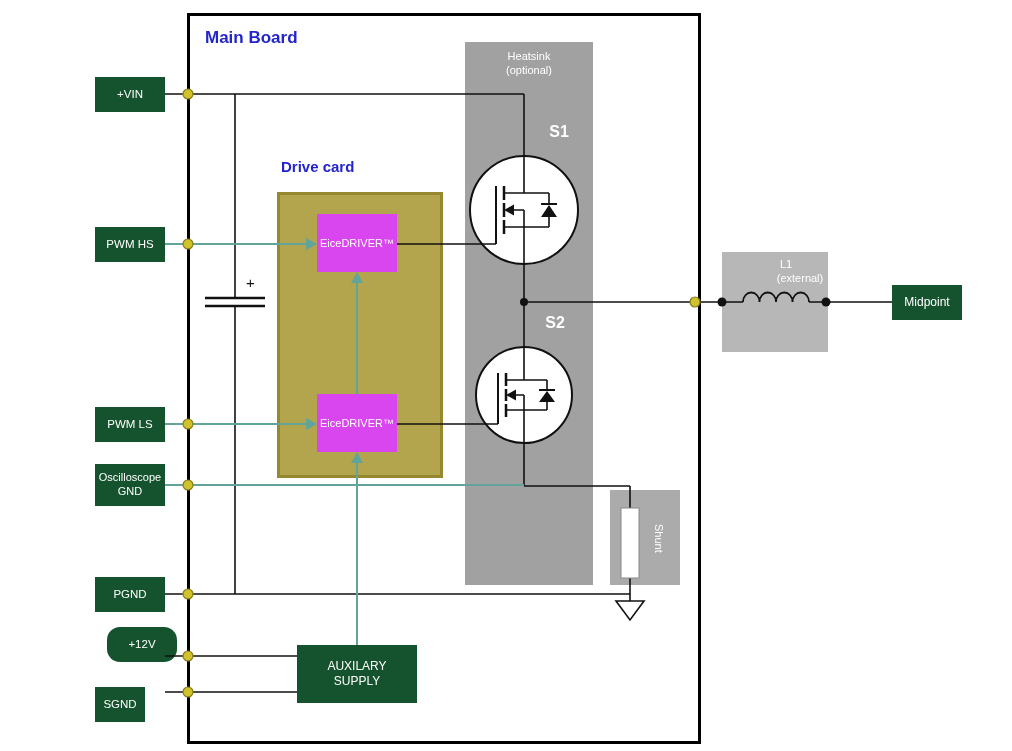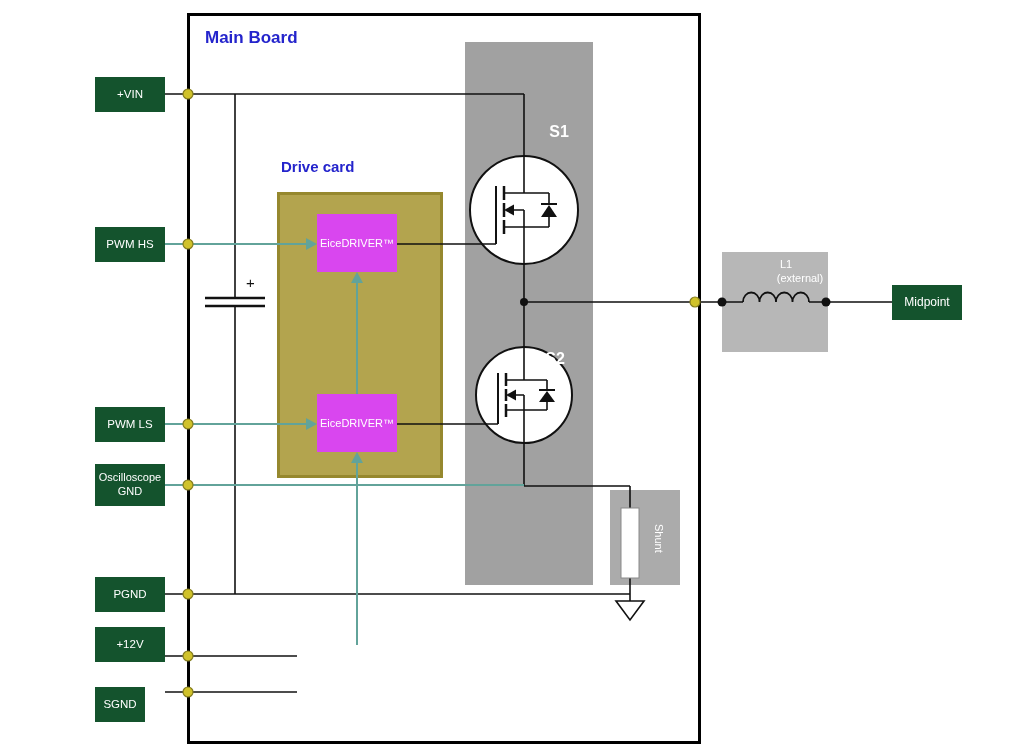--- a/index.html
+++ b/index.html
@@ -29,38 +29,42 @@
 
   <div class="abs" style="left:277px;top:192px;width:160px;height:280px;background:#b3a44e;border:3px solid #96882e;"></div>
 
   <div class="abs tealbox" style="left:317px;top:214px;width:80px;height:58px;">
     <span>EiceDRIVER™</span>
   </div>
   <div class="abs tealbox" style="left:317px;top:394px;width:80px;height:58px;">
     <span>EiceDRIVER™</span>
   </div>
 
+  <div class="abs redbox" style="left:297px;top:645px;width:120px;height:58px;font-size:12px;">
+    <span style="display:block;">AUXILARY</span>
+    <span style="display:block;">SUPPLY</span>
+  </div>
 
   <div class="abs redbox" style="left:95px;top:77px;width:70px;height:35px;">
     <span>+VIN</span>
   </div>
   <div class="abs redbox" style="left:95px;top:227px;width:70px;height:35px;">
     <span>PWM HS</span>
   </div>
   <div class="abs redbox" style="left:95px;top:407px;width:70px;height:35px;">
     <span>PWM LS</span>
   </div>
   <div class="abs redbox" style="left:95px;top:464px;width:70px;height:42px;font-size:11px;">
     <span style="display:block;">Oscilloscope</span>
     <span style="display:block;">GND</span>
   </div>
   <div class="abs redbox" style="left:95px;top:577px;width:70px;height:35px;">
     <span>PGND</span>
   </div>
-  <div class="abs redbox" style="left:95px;top:627px;width:70px;height:35px;">
+  <div class="abs redbox" style="left:107px;top:627px;width:70px;height:35px;border-radius:13px;">
     <span>+12V</span>
   </div>
   <div class="abs redbox" style="left:95px;top:687px;width:50px;height:35px;">
     <span>SGND</span>
   </div>
 
   <div class="abs redbox" style="left:892px;top:285px;width:70px;height:35px;font-size:12px;">
     <span>Midpoint</span>
   </div>
 
@@ -146,23 +150,27 @@
       <circle cx="188" cy="656" r="5"></circle>
       <circle cx="188" cy="692" r="5"></circle>
       <circle cx="695" cy="302" r="5"></circle>
     </g>
   </svg>
 
   <div class="abs bluetitle" style="left:205px;top:28px;font-size:17px;">Main Board</div>
 
   <div class="abs bluetitle" style="left:281px;top:158px;font-size:15px;">Drive card</div>
 
+  <div class="abs graytext" style="left:465px;top:49px;width:128px;">
+    <span style="display:block;">Heatsink</span>
+    <span style="display:block;">(optional)</span>
+  </div>
 
   <div class="abs swlabel" style="left:537px;top:123px;width:44px;">S1</div>
-  <div class="abs swlabel" style="left:533px;top:314px;width:44px;margin-top:36px;">S2</div>
+  <div class="abs swlabel" style="left:533px;top:314px;width:44px;">S2</div>
 
   <div class="abs vtext" style="left:650px;top:494px;width:18px;height:88px;">
     <span>Shunt</span>
   </div>
 
   <div class="abs graytext" style="left:722px;top:257px;width:128px;">
     <span style="display:block;">L1</span>
     <span style="display:block;padding-left:28px;">(external)</span>
   </div>
 

